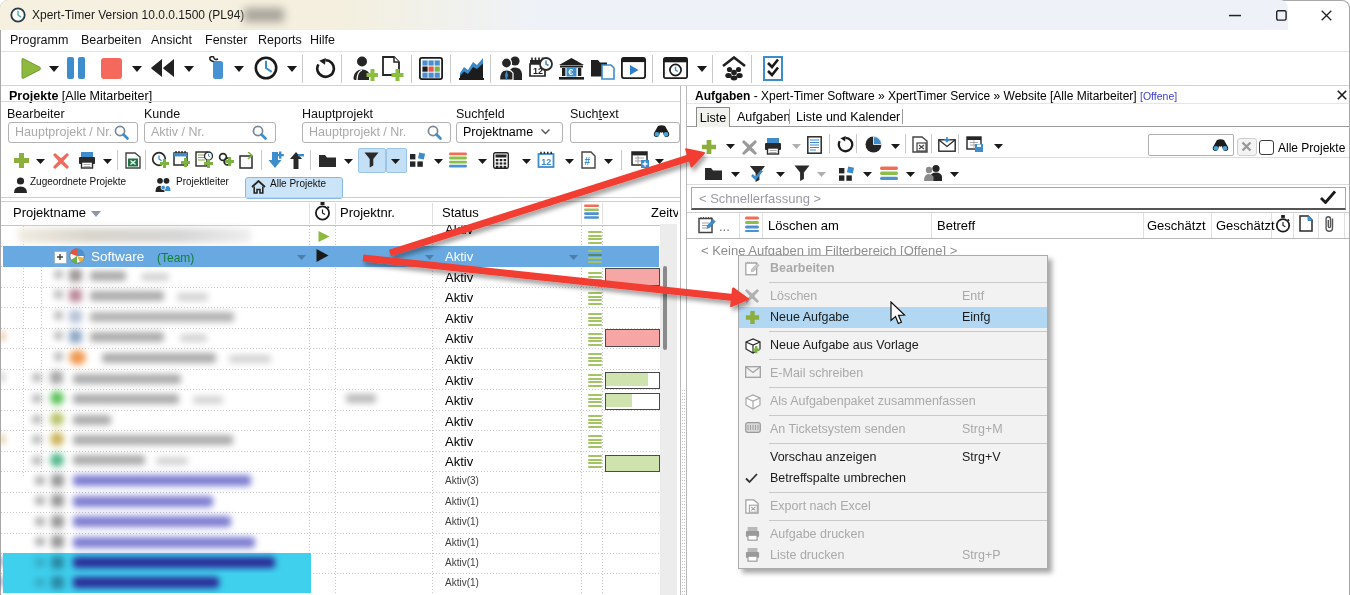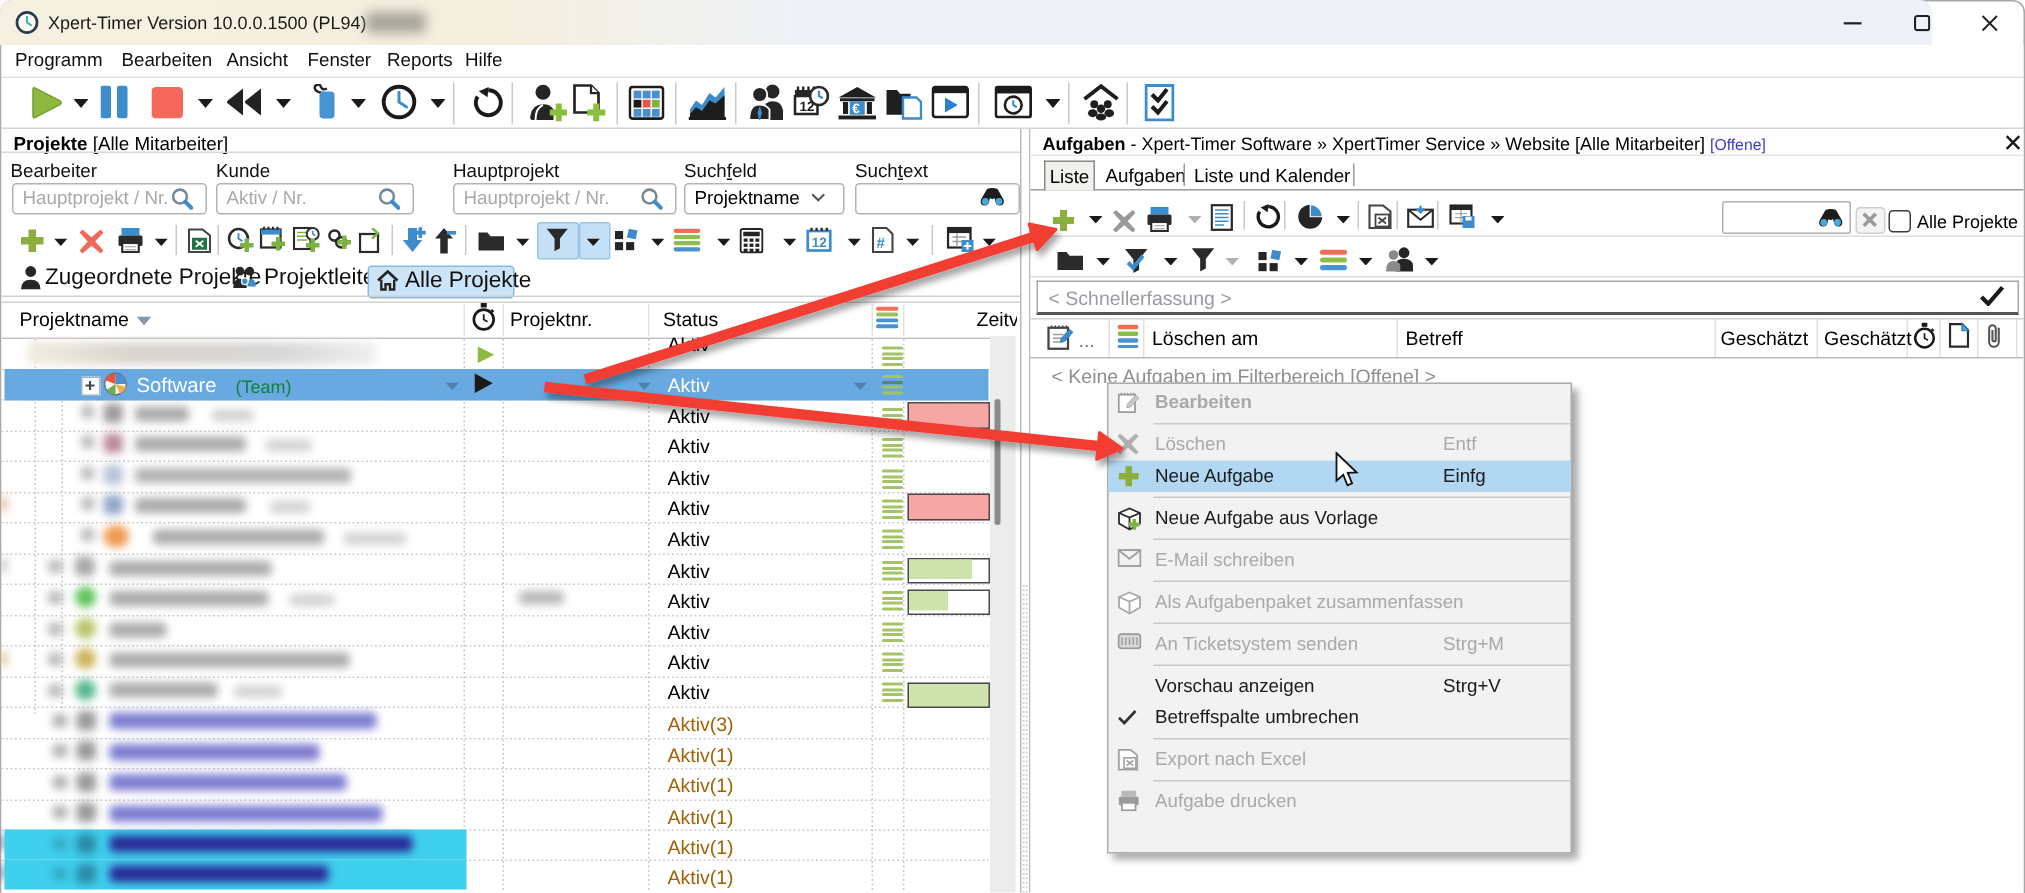--- a/index.html
+++ b/index.html
@@ -12,27 +12,27 @@
 .menuitem{position:absolute;top:3px;font-size:12.5px;color:#101010;}
 #toolbar{position:absolute;left:1px;top:52px;width:1348px;height:33px;background:#fff;border-bottom:1px solid #d4d4d4;}
 .tsep{position:absolute;top:3px;width:1px;height:28px;background:#c9c9c9;}
 #lpanel{position:absolute;left:1px;top:86px;width:679px;height:509px;background:#fff;}
 #rpanel{position:absolute;left:687px;top:86px;width:662px;height:509px;background:#fff;}
 #lborder{position:absolute;left:680px;top:86px;width:1px;height:509px;background:#b9b9b9;}
 #rborder{position:absolute;left:686px;top:86px;width:1px;height:509px;background:#b9b9b9;}
 .lab{position:absolute;top:0;font-size:12.5px;color:#101010;}
 .inp{position:absolute;top:0;height:17px;border:1px solid #b3b3b3;border-radius:3px;background:#fff;
 font-size:12.5px;color:#a9a9a9;padding:2px 0 0 6px;}
-.tabtext{position:absolute;top:4px;font-size:15px;color:#101010;}
+.tabtext{position:absolute;top:4px;font-size:10px;color:#101010;}
 .colsep{position:absolute;width:1px;background:#e0e0e0;}
 .dotv{position:absolute;width:1px;background-image:linear-gradient(#c6c6c6 1px,transparent 1px);background-size:1px 3px;}
 .doth{position:absolute;height:1px;background-image:linear-gradient(90deg,#c9c9c9 1px,transparent 1px);background-size:3px 1px;}
 .hdrtxt{font-size:13px;color:#000;position:absolute;}
 .aktiv{position:absolute;left:444px;font-size:13px;color:#000;}
-.aktivb{position:absolute;left:444px;font-size:13px;color:#a16207;text-align:right;}
+.aktivb{position:absolute;left:444px;font-size:10px;color:#404040;text-align:right;}
 .blob{position:absolute;filter:blur(3px);border-radius:3px;}
 .glines{position:absolute;left:587px;width:14px;}
 .glines b{display:block;height:2px;margin-bottom:1.5px;background:#a2c464;border-radius:1px;}
 .menu-sep{height:1px;background:#c9c9c9;margin:3px 0 3px 30px;}
 .mi{position:relative;height:21px;line-height:21px;font-size:12.5px;color:#1b1b1b;padding-left:31px;}
 .mi.dis{color:#a9a9a9;}
 .mi .sc{position:absolute;left:223px;top:0;}
 .mi svg,.mi span.ic{position:absolute;left:6px;top:3px;}
 </style></head>
 <body>
@@ -901,16 +901,21 @@
         <path d="M1 1h9l5 4v11H1z" fill="#fff" stroke="#a0a0a0" stroke-width="1.4"></path>
         <rect x="5" y="7" width="9" height="8" fill="#fff" stroke="#a0a0a0" stroke-width="1.2"></rect>
         <path d="M7 9 L12 13 M12 9 L7 13" stroke="#a0a0a0" stroke-width="1.2"></path>
       </svg>Export nach Excel</div>
 <div class="menu-sep"></div>
 <div class="mi dis"><svg width="15" height="14" viewBox="0 0 18 17">
         <rect x="3" y="0" width="12" height="5" fill="#b9b9b9"></rect>
         <rect x="1" y="5" width="16" height="7" rx="1" fill="#9a9a9a"></rect>
         <rect x="3.5" y="10" width="11" height="6" fill="#fff" stroke="#9a9a9a" stroke-width="1.4"></rect>
       </svg>Aufgabe drucken</div>
+<div class="mi dis"><svg width="15" height="14" viewBox="0 0 18 17">
+        <rect x="3" y="0" width="12" height="5" fill="#b9b9b9"></rect>
+        <rect x="1" y="5" width="16" height="7" rx="1" fill="#9a9a9a"></rect>
+        <rect x="3.5" y="10" width="11" height="6" fill="#fff" stroke="#9a9a9a" stroke-width="1.4"></rect>
+      </svg>Liste drucken<span class="sc">Strg+P</span></div>
 </div>
 <svg class="abs" style="left:885px;top:301px;z-index:50" width="22" height="26" viewBox="0 0 22 26">
     <path d="M6 1 L6 19.5 L10.5 15.5 L13.3 22.5 L16.4 21.2 L13.5 14.3 L19.5 14 Z" fill="#fff" stroke="#111" stroke-width="1.2"></path>
   </svg>
 
 </body></html>

